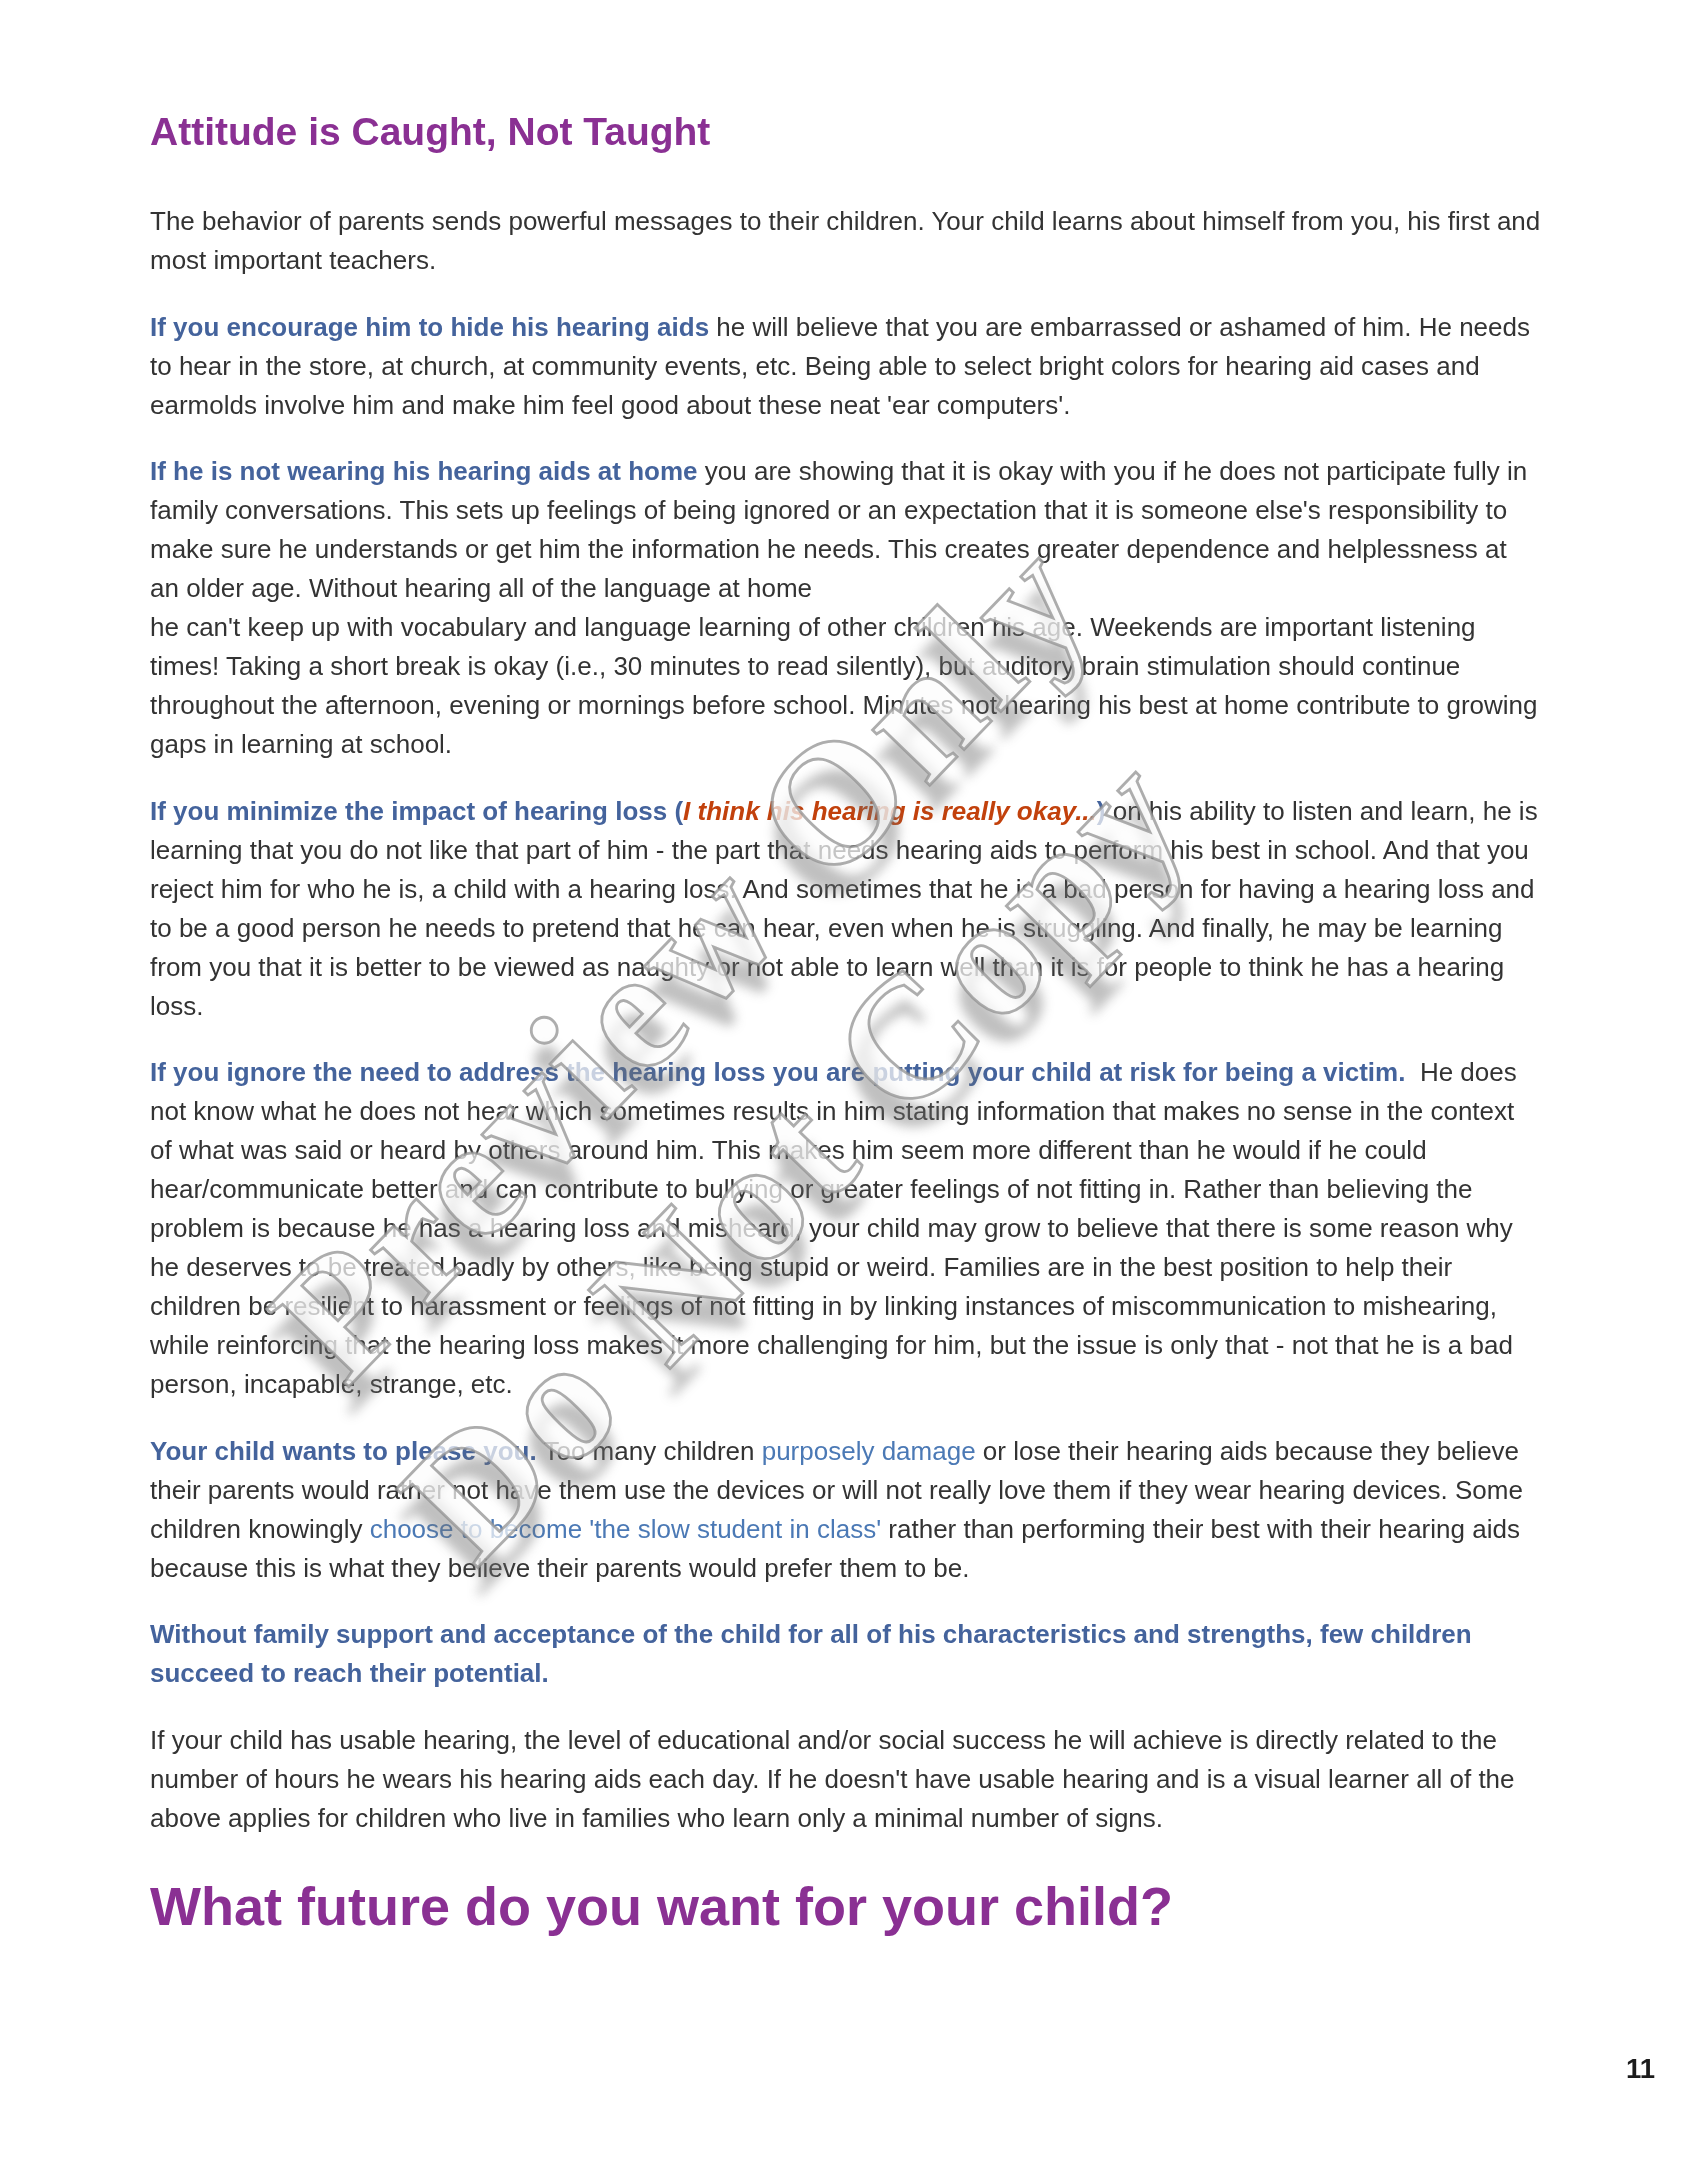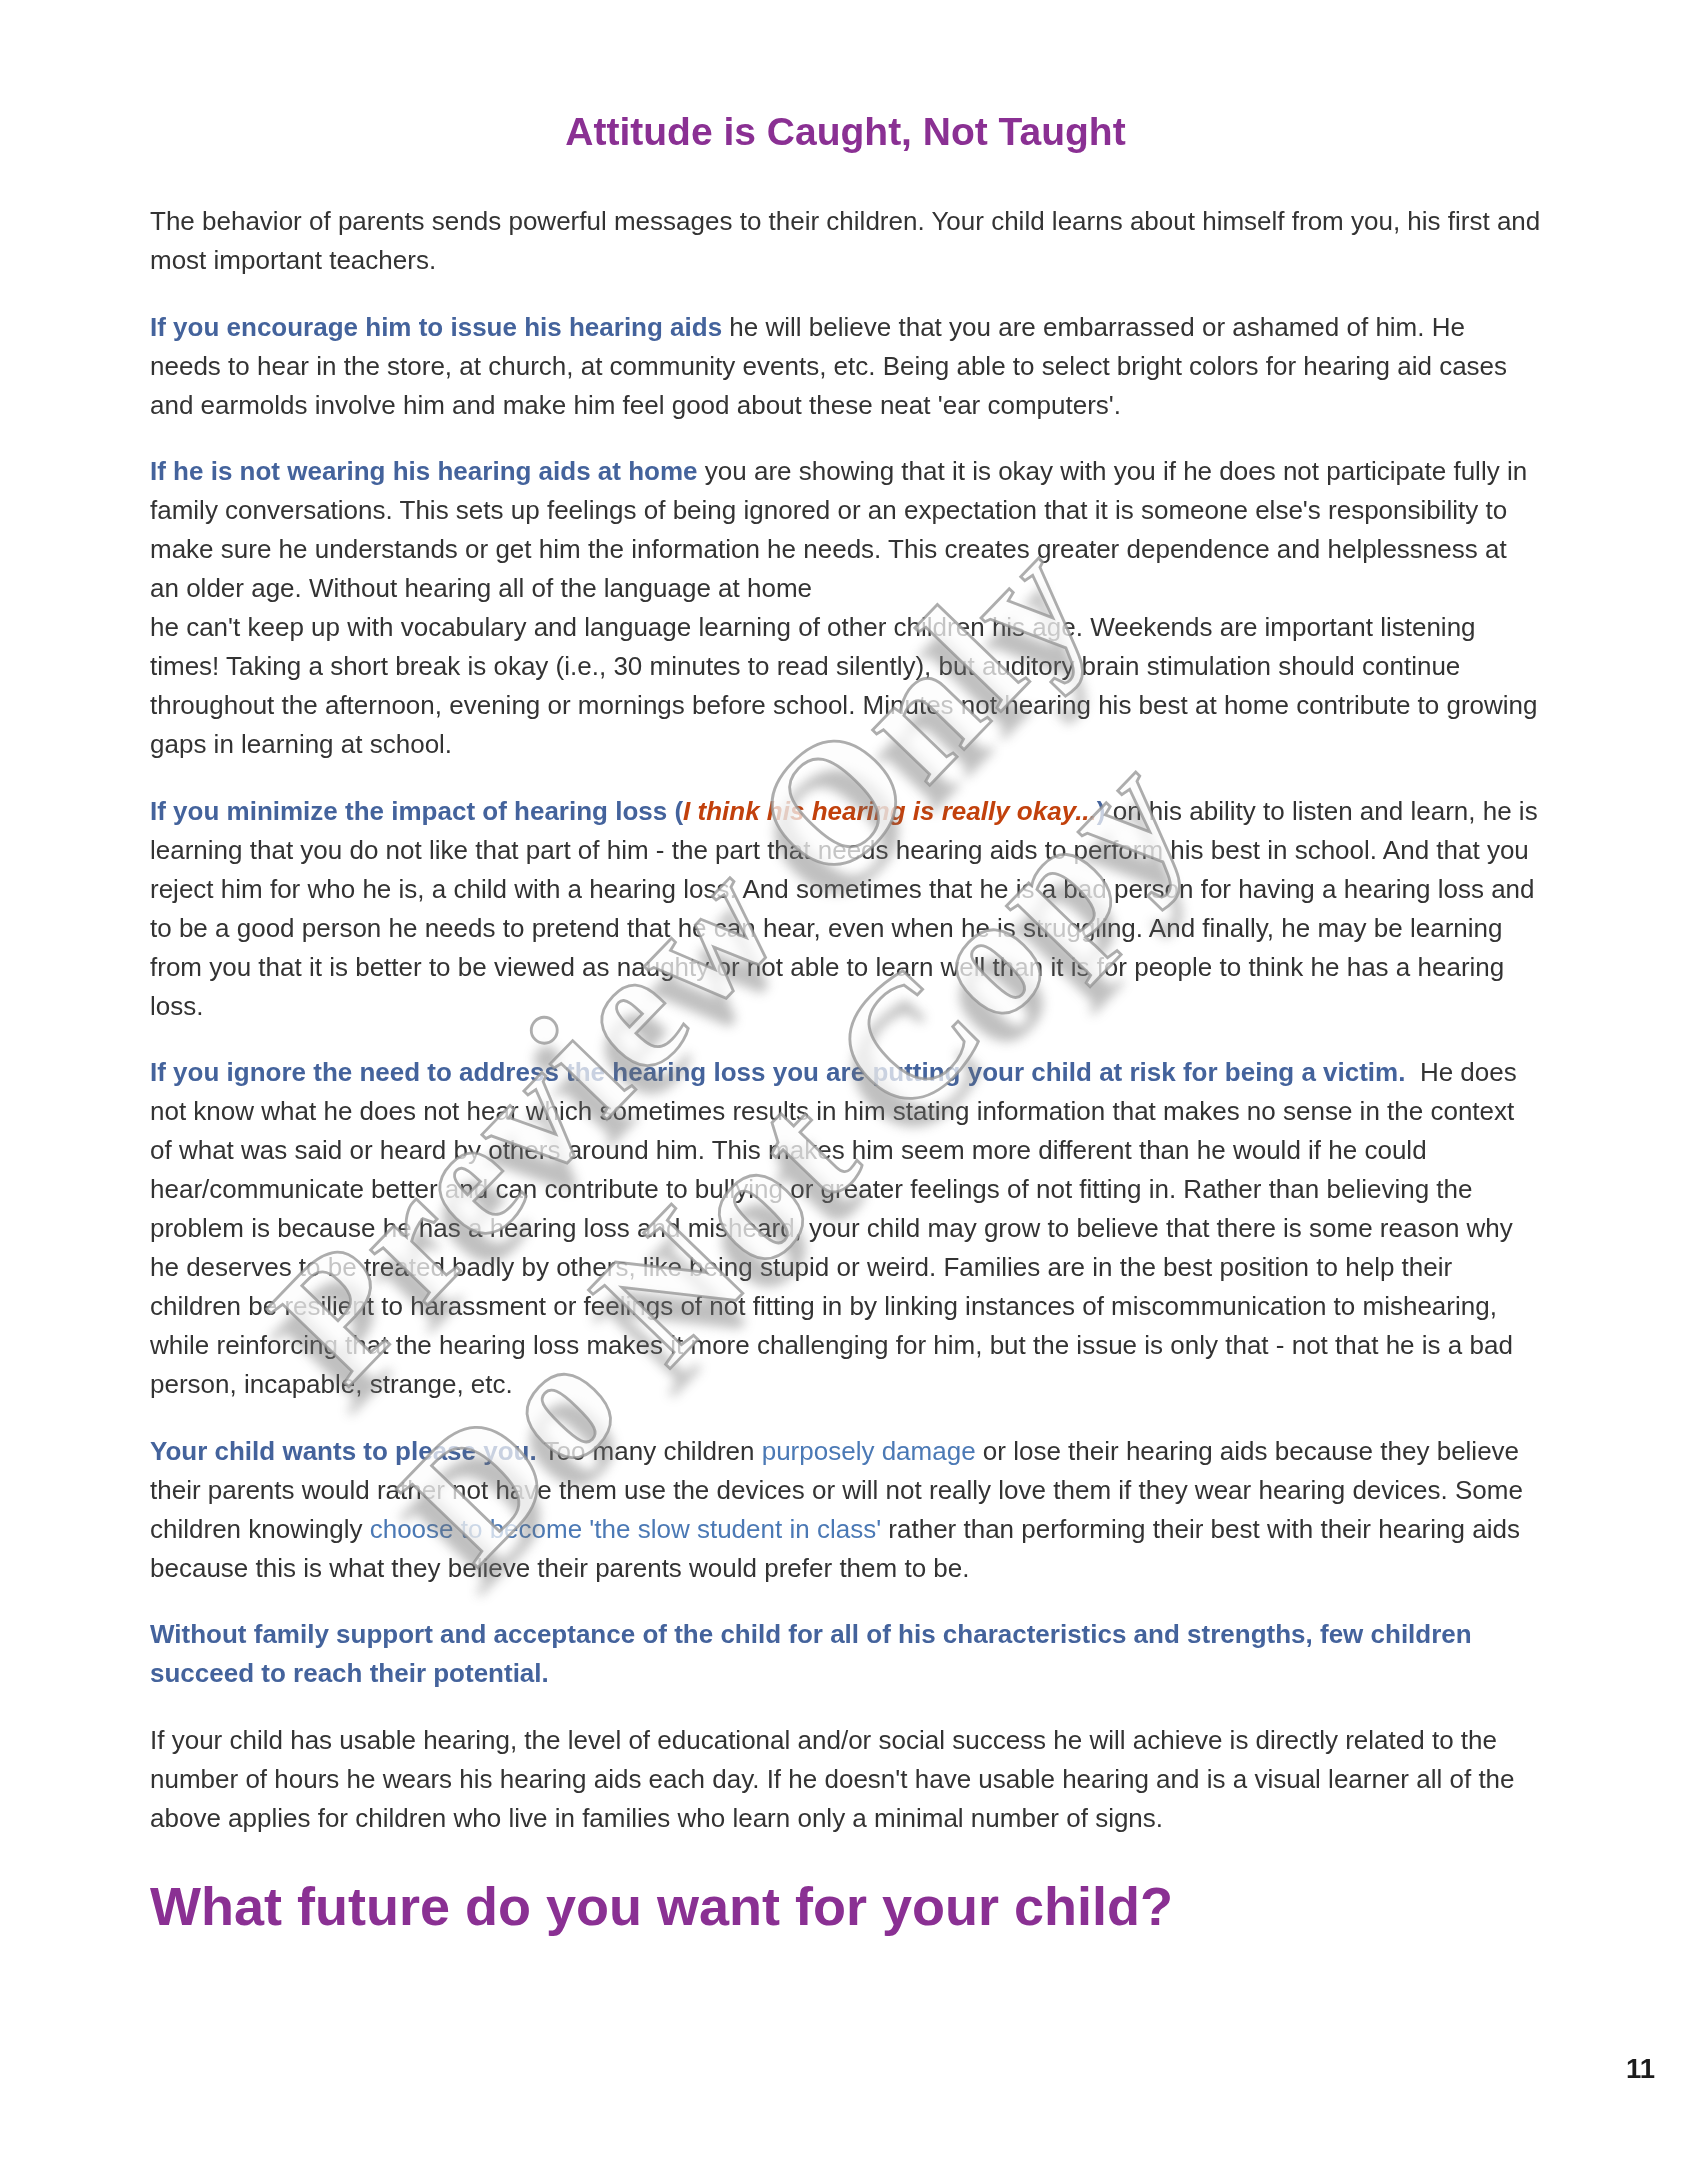--- a/index.html
+++ b/index.html
@@ -12,21 +12,20 @@
     font-family:"Liberation Sans", sans-serif;
     color:#333333;
   }
   .content {
     position:absolute;
     left:150px; top:0; width:1391px;
   }
   .doc-title {
     margin-top:103px;
     margin-bottom:42px;
-    text-align:center;
     font-size:39px;
     line-height:57px;
     font-weight:bold;
     color:#8A3093;
   }
   .body-para {
     font-size:26px;
     line-height:39px;
     margin-bottom:27.5px;
     color:#333333;
@@ -86,21 +85,21 @@
 <body>
 
 <div class="page">
 
   <div class="content">
 
     <h1 class="doc-title">Attitude is Caught, Not Taught</h1>
 
     <p class="body-para"><span>The behavior of parents sends powerful messages to their children. Your child learns about himself from you, his first and most important teachers.</span></p>
 
-    <p class="body-para"><span class="lead">If you encourage him to issue his hearing aids</span><span> he will believe that you are embarrassed or ashamed of him. He needs to hear in the store, at church, at community events, etc. Being able to select bright colors for hearing aid cases and earmolds involve him and make him feel good about these neat 'ear computers'.</span></p>
+    <p class="body-para"><span class="lead">If you encourage him to hide his hearing aids</span><span> he will believe that you are embarrassed or ashamed of him. He needs to hear in the store, at church, at community events, etc. Being able to select bright colors for hearing aid cases and earmolds involve him and make him feel good about these neat 'ear computers'.</span></p>
 
     <p class="body-para"><span class="lead">If he is not wearing his hearing aids at home</span><span> you are showing that it is okay with you if he does not participate fully in family conversations. This sets up feelings of being ignored or an expectation that it is someone else's responsibility to make sure he understands or get him the information he needs. This creates greater dependence and helplessness at an older age. Without hearing all of the language at home</span><br><span>he </span><span class="u">can't</span><span> keep up with vocabulary and language learning of other children his age. Weekends are important listening times! Taking a short break is okay (i.e., 30 minutes to read silently), but auditory brain stimulation should continue throughout the afternoon, evening or mornings before school. Minutes not hearing his best at home contribute to growing gaps in learning at school.</span></p>
 
     <p class="body-para"><span class="lead">If you minimize the impact of hearing loss (</span><span class="lead-italic">I think his hearing is really okay...</span><span class="lead">)</span><span> on his ability to listen and learn, he is learning that you do not like that part of him - the part that needs hearing aids to perform his best in school. And that you reject him for who he is, a child with a hearing loss. And sometimes that he is a bad person for having a hearing loss and to be a good person he needs to pretend that he can hear, even when he is struggling. And finally, he may be learning from you that it is better to be viewed as naughty or not able to learn well than it is for people to think he has a hearing loss.</span></p>
 
     <p class="body-para"><span class="lead">If you ignore the need to address the hearing loss you are putting your child at risk for being a victim.</span><span>&nbsp; He does not know what he does not hear which sometimes results in him stating information that makes no sense in the context of what was said or heard by others around him. This makes him seem more different than he would if he could hear/communicate better and can contribute to bullying or greater feelings of not fitting in. Rather than believing the problem is because he has a hearing loss and misheard, your child may grow to believe that there is some reason why he deserves to be treated badly by others, like being stupid or weird. Families are in the best position to help their children be resilient to harassment or feelings of not fitting in by linking instances of miscommunication to mishearing, while reinforcing that the hearing loss makes it more challenging for him, but the issue is only that - not that he is a bad person, incapable, strange, etc.</span></p>
 
     <p class="body-para"><span class="lead">Your child wants to please you.</span><span> Too many children </span><span class="blue-phrase">purposely damage</span><span> or lose their hearing aids because they believe their parents would rather not have them use the devices or will not really love them if they wear hearing devices. Some children knowingly </span><span class="blue-phrase">choose to become 'the slow student in class'</span><span> rather than performing their best with their hearing aids because this is what they believe their parents would prefer them to be.</span></p>
 
     <p class="body-para"><span class="lead">Without family support and acceptance of the child for all of his characteristics and strengths, few children succeed to reach their potential.</span></p>

